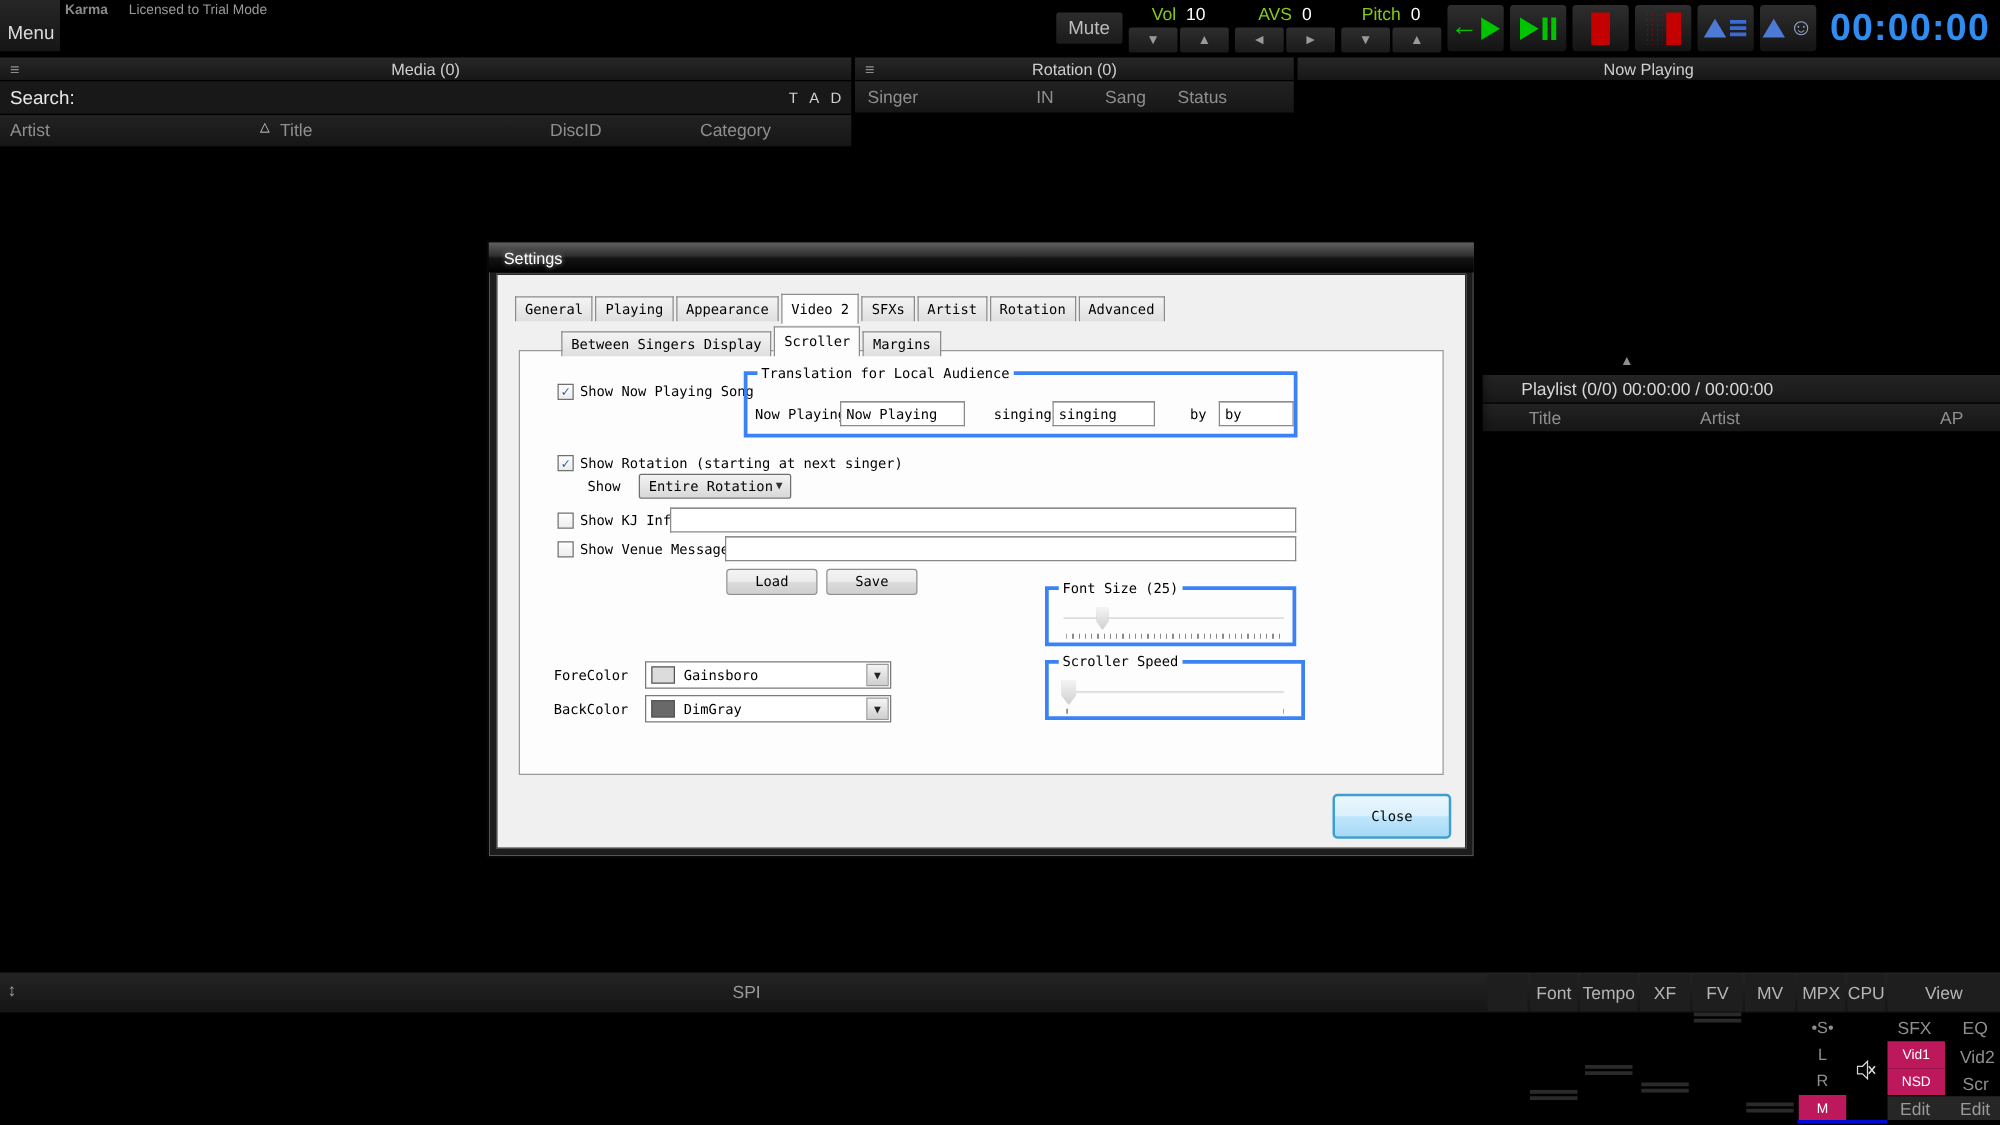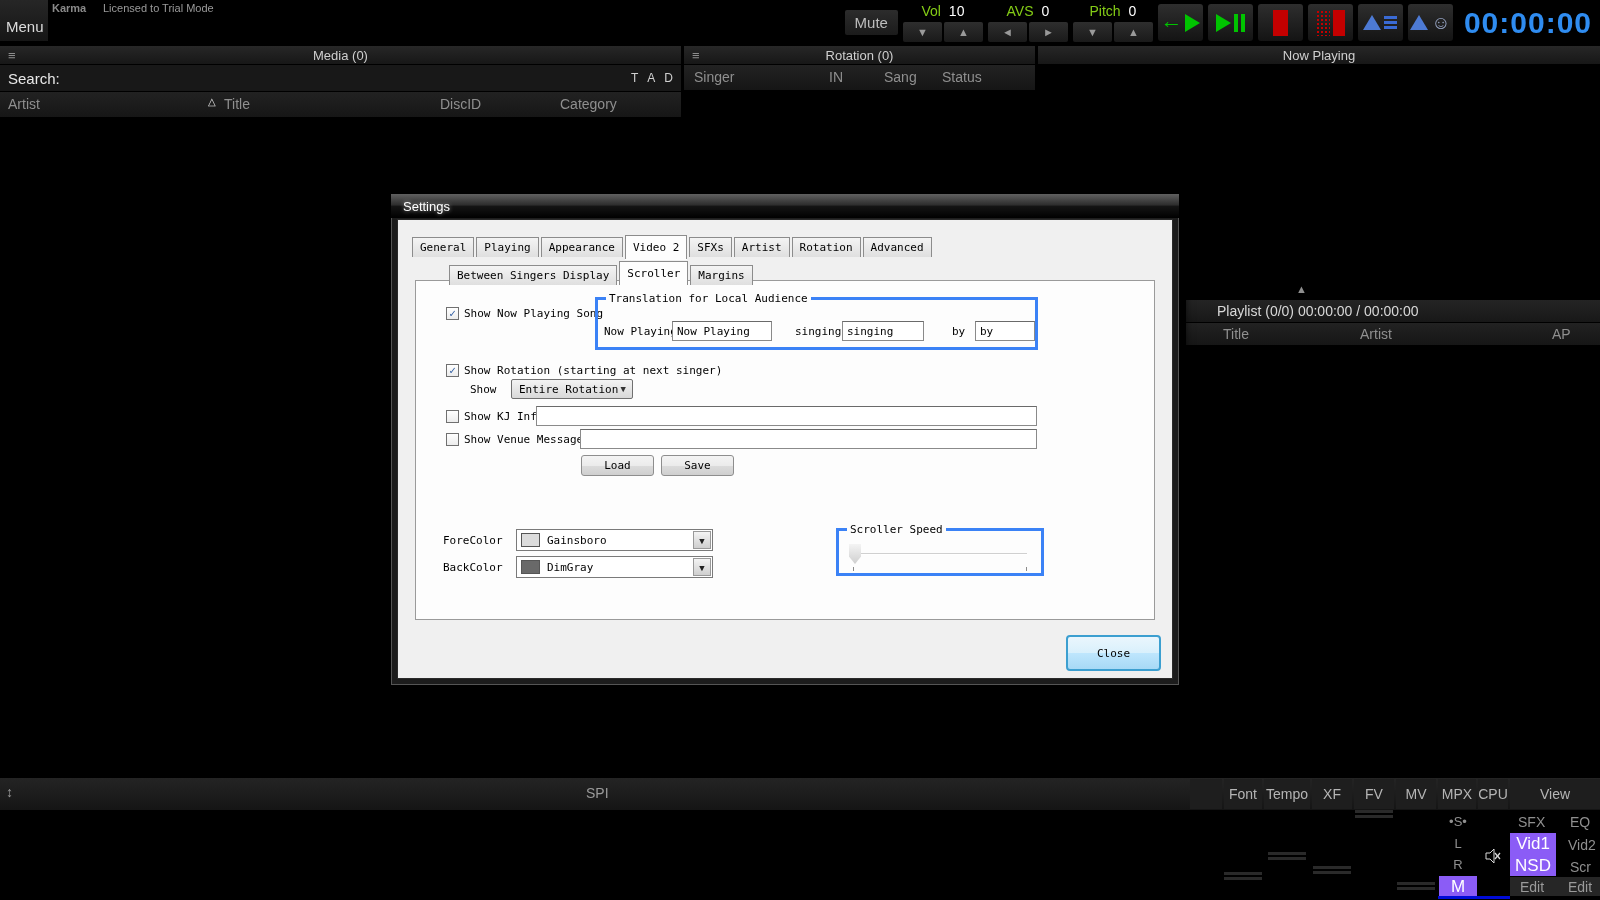--- a/index.html
+++ b/index.html
@@ -108,21 +108,21 @@
 
   
   #botbar { left:0; top:778px; width:1600px; height:32px; background:linear-gradient(#242424,#151515); }
   .updown { left:6px; top:784px; color:#9a9a9a; font-size:14px; }
   .spi { left:586px; top:785px; color:#9a9a9a; font-size:14px; }
   .bcell { position:absolute; top:779px; height:30px; background:#1e1e1e; color:#b5b5b5; font-size:14px;
            display:flex; align-items:center; justify-content:center; }
   .fader { position:absolute; width:38px; height:8px; display:flex; flex-direction:column; gap:2px; }
   .fader > div { height:3px; background:#2a2a2a; }
   .mpx-item { position:absolute; color:#8f8f8f; font-size:13px; width:38px; text-align:center; }
-  .blue-cell { position:absolute; background:#8b5cf6; color:#fff; font-size:17px;
+  .blue-cell { position:absolute; background:#be185d; color:#fff; font-size:11px;
            display:flex; align-items:center; justify-content:center; }
   .view-item { position:absolute; color:#8f8f8f; font-size:14px; }
   .edit-bar { position:absolute; left:1510px; top:877px; width:90px; height:19px; background:#262626; }
   .blue-line { position:absolute; left:1438px; top:896px; width:72px; height:3px; background:#000bd6; }
   .mute-icon-sm { position:absolute; left:1485px; top:847px; }
 </style>
 </head>
 <body>
 
 <div id="topbar" class="abs">
@@ -290,20 +290,26 @@
       <div class="clab" style="left:48px;top:129px">Show KJ Info</div>
       <div class="tinput" style="left:120px;top:125px;width:501px"></div>
 
       <div class="cbx" style="left:30px;top:152px"></div>
       <div class="clab" style="left:48px;top:152px">Show Venue Message</div>
       <div class="tinput" style="left:164px;top:148px;width:457px"></div>
 
       <div class="btn" style="left:165px;top:174px;width:73px;height:21px">Load</div>
       <div class="btn" style="left:245px;top:174px;width:73px;height:21px">Save</div>
 
+      <div class="grp" style="left:420px;top:188px;width:201px;height:48px">
+        <div class="legend">Font Size (25)</div>
+        <div class="slider-track" style="left:12px;top:22px;width:176px"></div>
+        <div class="thumb" style="left:38px;top:14px"></div>
+        <div class="ticks" style="left:14px;top:35px;width:174px"></div>
+      </div>
 
       <div class="grp" style="left:420px;top:247px;width:208px;height:48px">
         <div class="legend">Scroller Speed</div>
         <div class="slider-track" style="left:12px;top:22px;width:176px"></div>
         <div class="thumb" style="left:10px;top:13px;width:12px;height:20px"></div>
         <div class="ticks" style="left:14px;top:36px;width:174px;background-image:repeating-linear-gradient(90deg,#8a8a8a 0 1px,transparent 1px 173px)"></div>
       </div>
 
       <div class="clab" style="left:27px;top:253px">ForeColor</div>
       <div class="ccombo" style="left:100px;top:248px;width:197px">

